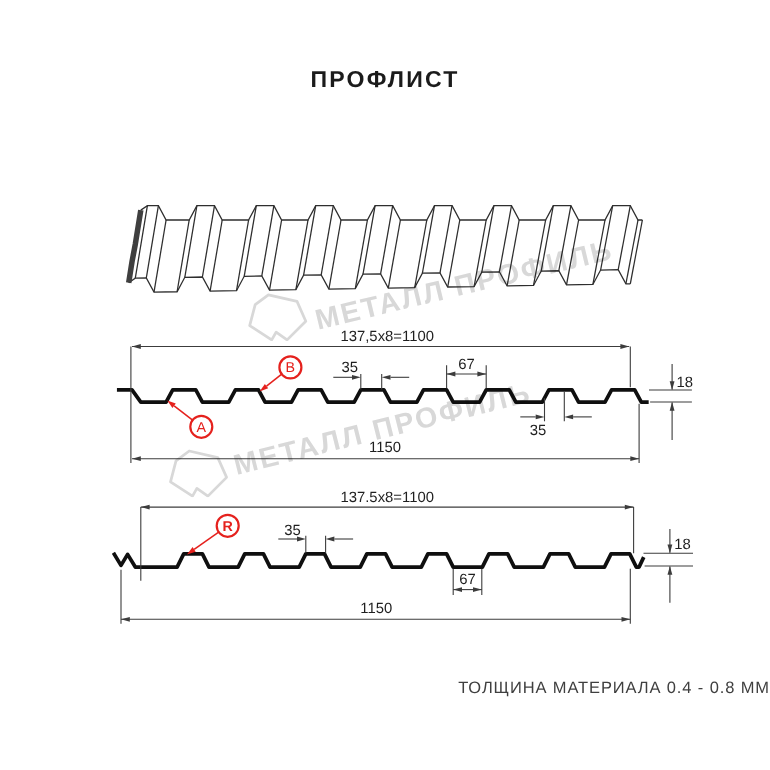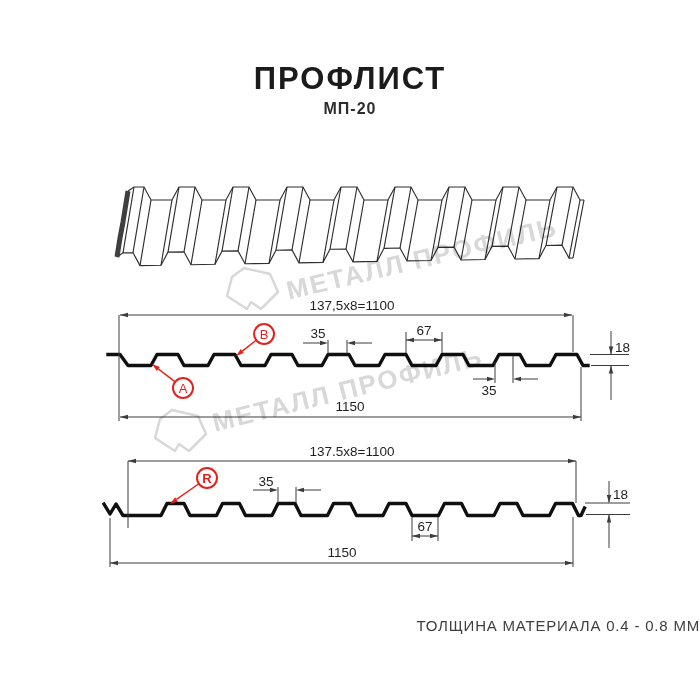--- a/index.html
+++ b/index.html
@@ -1,19 +1,19 @@
 <!DOCTYPE html>
 <html><head>
 <meta charset="utf-8">
 <style>
   html,body{margin:0;padding:0;background:#ffffff;}
   #page{position:relative;width:700px;height:700px;background:#ffffff;overflow:hidden;
         font-family:"Liberation Sans","DejaVu Sans",sans-serif;}
   .title{position:absolute;left:0;top:61px;width:700px;text-align:center;
-         font-size:31px;font-weight:bold;letter-spacing:2px;color:#1b1b1b;}
+         font-size:21px;font-weight:bold;letter-spacing:2px;color:#1b1b1b;}
   .subtitle{position:absolute;left:0;top:100px;width:700px;text-align:center;
          font-size:16px;font-weight:bold;letter-spacing:1px;color:#2d2d2d;}
   .footer{position:absolute;left:0;top:617px;width:700px;text-align:right;
          font-size:15px;color:#3f3f3f;letter-spacing:0.8px;}
   svg.art{position:absolute;left:0;top:0;}
   .wm{position:absolute;mix-blend-mode:multiply;color:#d8d8d8;font-weight:bold;
       font-size:26px;letter-spacing:2px;white-space:nowrap;transform-origin:left center;}
   .wmlogo{position:absolute;mix-blend-mode:multiply;}
   
   .sheetline{stroke:#2e2e2e;stroke-width:1.15;fill:none;}
@@ -26,21 +26,20 @@
   .redc{stroke:#e5211d;stroke-width:2;fill:none;}
   .redf{fill:#e5211d;stroke:none;}
   .rtext{font-family:"Liberation Sans","DejaVu Sans",sans-serif;font-size:13px;fill:#e5211d;}
 </style>
 </head>
 <body>
 
 <div id="page">
 
   <div class="title">ПРОФЛИСТ</div>
-  <div class="subtitle">МП-20</div>
 
   <svg class="art" width="700" height="700" viewBox="0 0 700 700">
 
     <g id="sheet3d">
         <path d="M128,191 L134,187 L144,187 L151,200 L172,200 L179,187 L195,187 L202,200 L226,200 L233,187 L249,187 L256,200 L280,200 L287,187 L303,187 L310,200 L334,200 L341,187 L357,187 L364,200 L388,200 L395,187 L411,187 L418,200 L442,200 L449,187 L465,187 L472,200 L496,200 L503,187 L519,187 L526,200 L550,200 L557,187 L573,187 L580,200 L584,200 L573,258 L569,258.0701754385965 L562,245.19298245614036 L546,245.47368421052633 L539,258.5964912280702 L515,259.0175438596491 L508,246.140350877193 L492,246.42105263157896 L485,259.5438596491228 L461,259.96491228070175 L454,247.08771929824562 L438,247.3684210526316 L431,260.49122807017545 L407,260.9122807017544 L400,248.03508771929825 L384,248.31578947368422 L377,261.43859649122805 L353,261.859649122807 L346,248.98245614035088 L330,249.26315789473685 L323,262.3859649122807 L299,262.8070175438597 L292,249.9298245614035 L276,250.21052631578948 L269,263.3333333333333 L245,263.7543859649123 L238,250.87719298245614 L222,251.1578947368421 L215,264.280701754386 L191,264.70175438596493 L184,251.82456140350877 L168,252.10526315789474 L161,265.2280701754386 L140,265.5964912280702 L133,252.71929824561403 L123,252.89473684210526 L117,257 Z" fill="#ffffff" stroke="none"></path>
         <line x1="134" y1="187" x2="123" y2="252.89473684210526" class="sheetline"></line>
         <line x1="144" y1="187" x2="133" y2="252.71929824561403" class="sheetline"></line>
         <line x1="151" y1="200" x2="140" y2="265.5964912280702" class="sheetline"></line>
         <line x1="172" y1="200" x2="161" y2="265.2280701754386" class="sheetline"></line>
         <line x1="179" y1="187" x2="168" y2="252.10526315789474" class="sheetline"></line>

